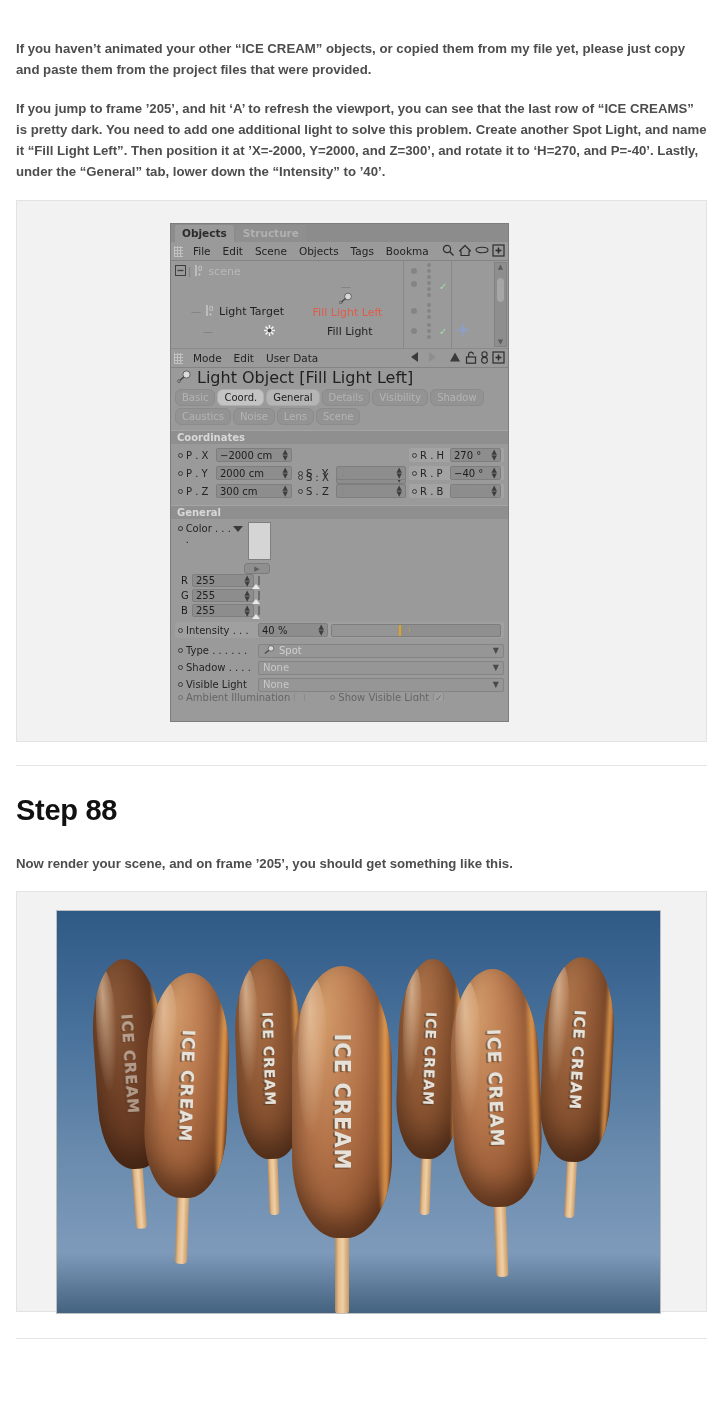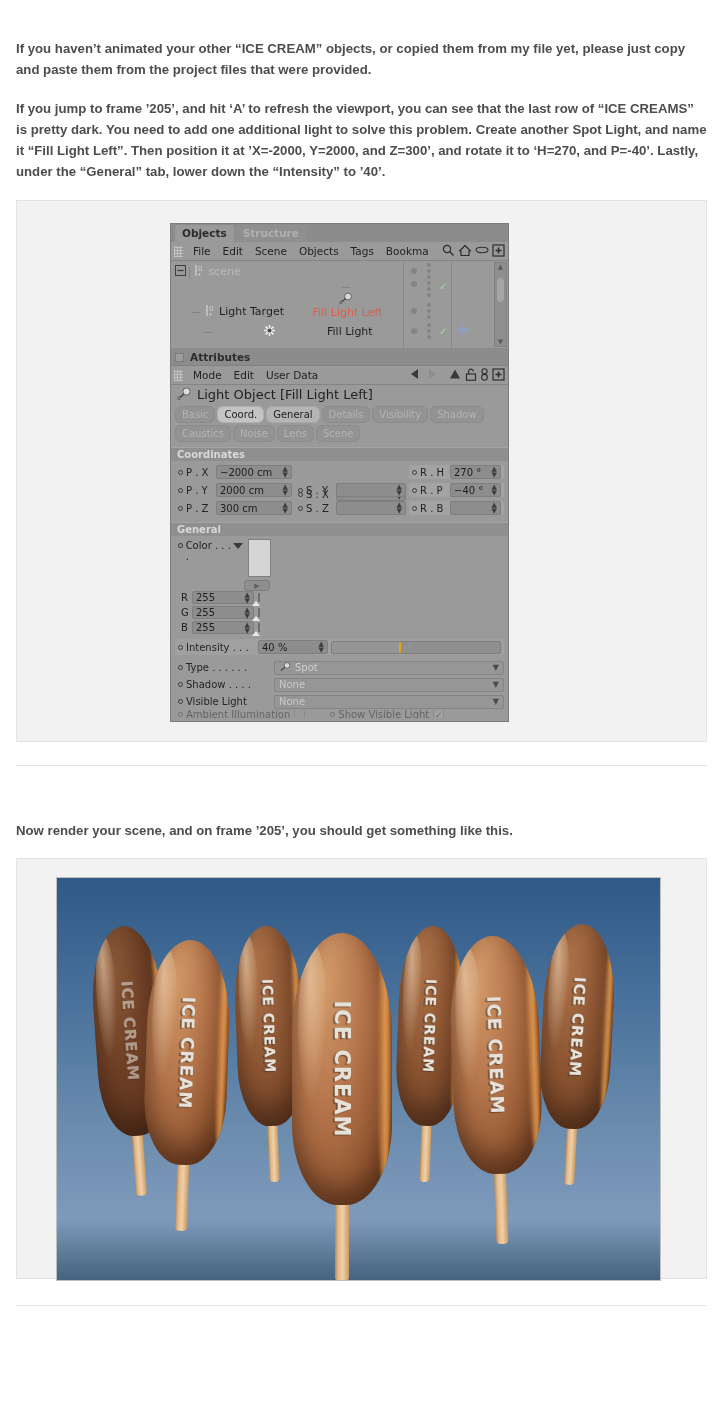--- a/index.html
+++ b/index.html
@@ -130,21 +130,21 @@
 
   .attrhdr {
     height:17px; background:#8c8c8c; display:flex; align-items:center;
     padding-left:4px; gap:6px; border-bottom:1px solid #828282;
   }
   .attrhdr .sq { width:9px;height:9px;background:#9d9d9d;border:1px solid #7b7b7b; }
   .attrhdr .t { font-size:10.5px;font-weight:bold;color:#2c2c2c; }
 
   .objline {
     height:19px; display:flex; align-items:center; gap:5px; padding-left:6px;
-    background:#9a9a9a; font-size:13px; color:#1f1f1f;
+    background:#9a9a9a; font-size:16px; color:#1f1f1f;
   }
 
   .tabs2 { background:#9a9a9a; padding:2px 4px 3px 4px; }
   .tabs2 .r { display:flex; gap:2px; margin-bottom:2px; }
   .tabs2 .tb {
     font-size:10px; padding:1px 6px; border-radius:6px;
     border:1px solid #8b8b8b; background:#939393; color:#b4b4b4;
     line-height:13px;
   }
   .tabs2 .tb.on { background:#c4c4c4; color:#1d1d1d; border-color:#b0b0b0; }
@@ -191,21 +191,21 @@
   .slider { flex:1;height:13px;background:#8f8f8f;border:1px solid #7d7d7d;border-radius:2px;position:relative;margin-right:3px;}
   .slider .fill { position:absolute;left:0;top:0;bottom:0;width:40%;background:#959595; }
   .slider .tick { position:absolute;top:0;bottom:0;width:2px;background:#e2a317;left:40%; }
   .slider .tick2 { position:absolute;top:3px;bottom:3px;width:1px;background:#b59a5a;left:46%; }
 
   .dropdowns { background:#9a9a9a; padding:2px 4px 0 4px; }
   .ddrow { display:flex;align-items:center;height:17px; }
   .ddlab { font-size:10px;color:#242424;white-space:nowrap; }
   .dd {
     flex:1;height:14px;background:#969696;border:1px solid #848484;border-radius:2px;
-    display:flex;align-items:center;padding:0 4px;font-size:10px;color:#c8c8c8;margin-left:20px;
+    display:flex;align-items:center;padding:0 4px;font-size:10px;color:#c8c8c8;margin-left:4px;
   }
   .dd .caret { margin-left:auto;font-size:8px;color:#4a4a4a; }
   .cbrow { display:flex;align-items:center;height:17px; font-size:10px; color:#1f1f1f;}
   .cb { width:11px;height:11px;border-radius:3px;background:#9c9c9c;border:1px solid #7d7d7d;margin:0 4px; }
   .cb.on { background:#a8a8a8; }
   .cb.on:after { content:"✓"; font-size:9px;color:#3a3a3a;display:block;text-align:center;line-height:10px;}
   .cutrow { opacity:.45; }
 
   
   .render {
@@ -410,24 +410,20 @@
           </span>
         </div>
 
         <div class="scroll">
           <div class="ar" style="top:0;">▲</div>
           <div class="thumb"></div>
           <div class="ar" style="bottom:0;">▼</div>
         </div>
       </div>
 
-      <div class="attrhdr">
-        <span class="sq"></span>
-        <span class="t">Attributes</span>
-      </div>
 
       <div class="menubar">
         <div class="grip"></div>
         <div class="mi">Mode</div>
         <div class="mi">Edit</div>
         <div class="mi">User Data</div>
         <div class="icons">
           <span>
             <svg width="14" height="12" viewBox="0 0 14 12">
                 <path d="M10 1 L3 6 L10 11 Z" fill="#3a3a3a"></path>
@@ -682,20 +678,21 @@
         </div>
       </div>
 
     </div>
   </div>
 
   <div style="height:23px"></div>
   <div class="divider"></div>
 
   <div style="height:28px"></div>
+  <h2 class="step-title">Step 88</h2>
   <div style="height:26px"></div>
   <p class="para">Now render your scene, and on frame ’205’, you should get something like this.</p>
 
   <div class="figure" style="margin-top:17px; height:421px;">
     <div class="render" id="render" style="left:39px; top:18px; width:605px; height:404px;">
         <div class="pop" style="left: 40px; top: 48px; width: 70px; height: 266px; transform: rotate(-4deg); z-index: 2;">
           <div class="stick" style="width: 11px; height: 74px; top: 196px;"></div>
           <div class="body" style="width: 70px; height: 210px; background: radial-gradient(at 28% 18%, rgb(141, 91, 58) 0%, rgb(111, 64, 38) 45%, rgb(78, 42, 23) 100%); box-shadow: rgba(40, 20, 10, 0.5) 0px -16px 26px inset;">
             <span class="shine"></span>
             <span class="rim"></span>

